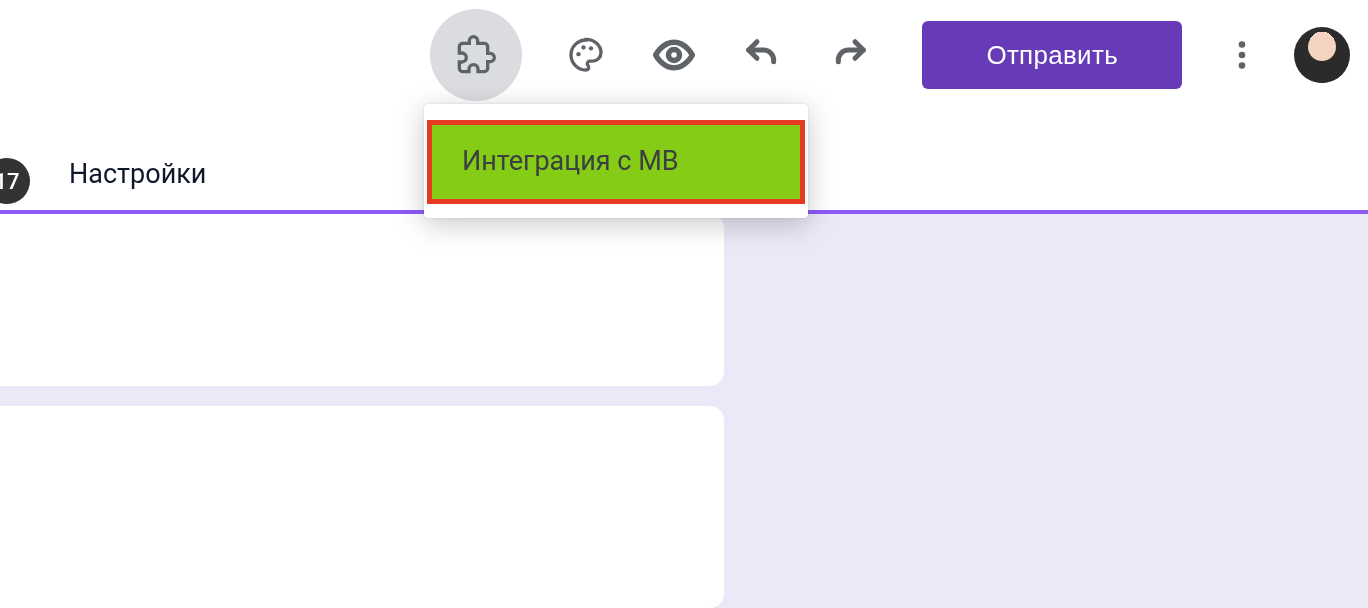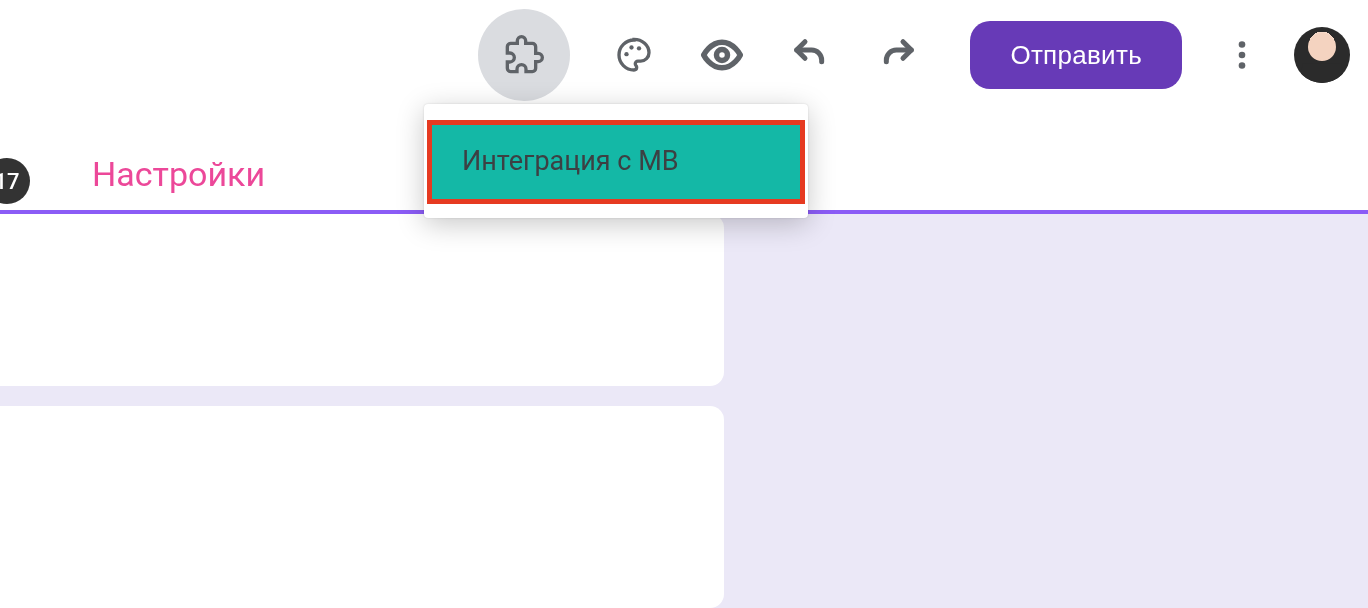--- a/index.html
+++ b/index.html
@@ -45,27 +45,27 @@
     border-radius:50%;
     display:flex; align-items:center; justify-content:center;
   }
   .toolbar .icon-holder.active { background:#dadce0; }
   .toolbar .svg-icon { width: 40px; height: 40px; fill: #5f6368; }
   .toolbar .svg-stroke { stroke:#5f6368; stroke-width:3; fill:none; stroke-linecap:round; stroke-linejoin:round;}
 
   .send-btn {
     margin-left: 48px;
     height: 68px;
-    padding: 0 40px;
+    padding: 0 64px;
     background: #673ab7;
     color: #fff;
     font-size: 26px;
     font-weight: 500;
     border: none;
-    border-radius: 20px;
+    border-radius: 6px;
     cursor: pointer;
     letter-spacing: .3px;
   }
 
   .more-btn {
     margin-left: 36px;
     width: 48px; height:48px;
     display:flex; align-items:center; justify-content:center;
     cursor:pointer;
     color:#5f6368;
@@ -109,23 +109,23 @@
     left:-16px; top:20px;
     width:46px; height:46px;
     background:#333;
     color:#fff;
     border-radius:50%;
     display:flex; align-items:center; justify-content:center;
     font-size:22px; font-weight:500;
   }
   .tab-label {
     position:absolute;
-    left:92px;
-    font-size:34px;
-    color:#ec4899;
+    left:69px;
+    font-size:27px;
+    color:#0f172a;
   }
 
   
   .bg-pane {
     position:absolute;
     left:0; top:214px;
     width:732px; height:394px;
     background:#ebe8f7;
   }
   .white-card-1 {
@@ -162,21 +162,21 @@
     padding: 14px 0;
     z-index:10;
   }
   .dropdown .item {
     padding: 20px 30px 22px;
     font-size:27px;
     color:#3c4043;
     cursor:pointer;
   }
   .dropdown .item.highlight {
-    background:#14b8a6;
+    background:#84cc16;
     border: 5px solid #e63a21;
     margin: 2px 3px 0;
   }
 </style>
 </head>
 <body>
 
 <div class="bg-pane"></div>
 <div class="right-bg"></div>
 <div class="white-card-1"></div>

